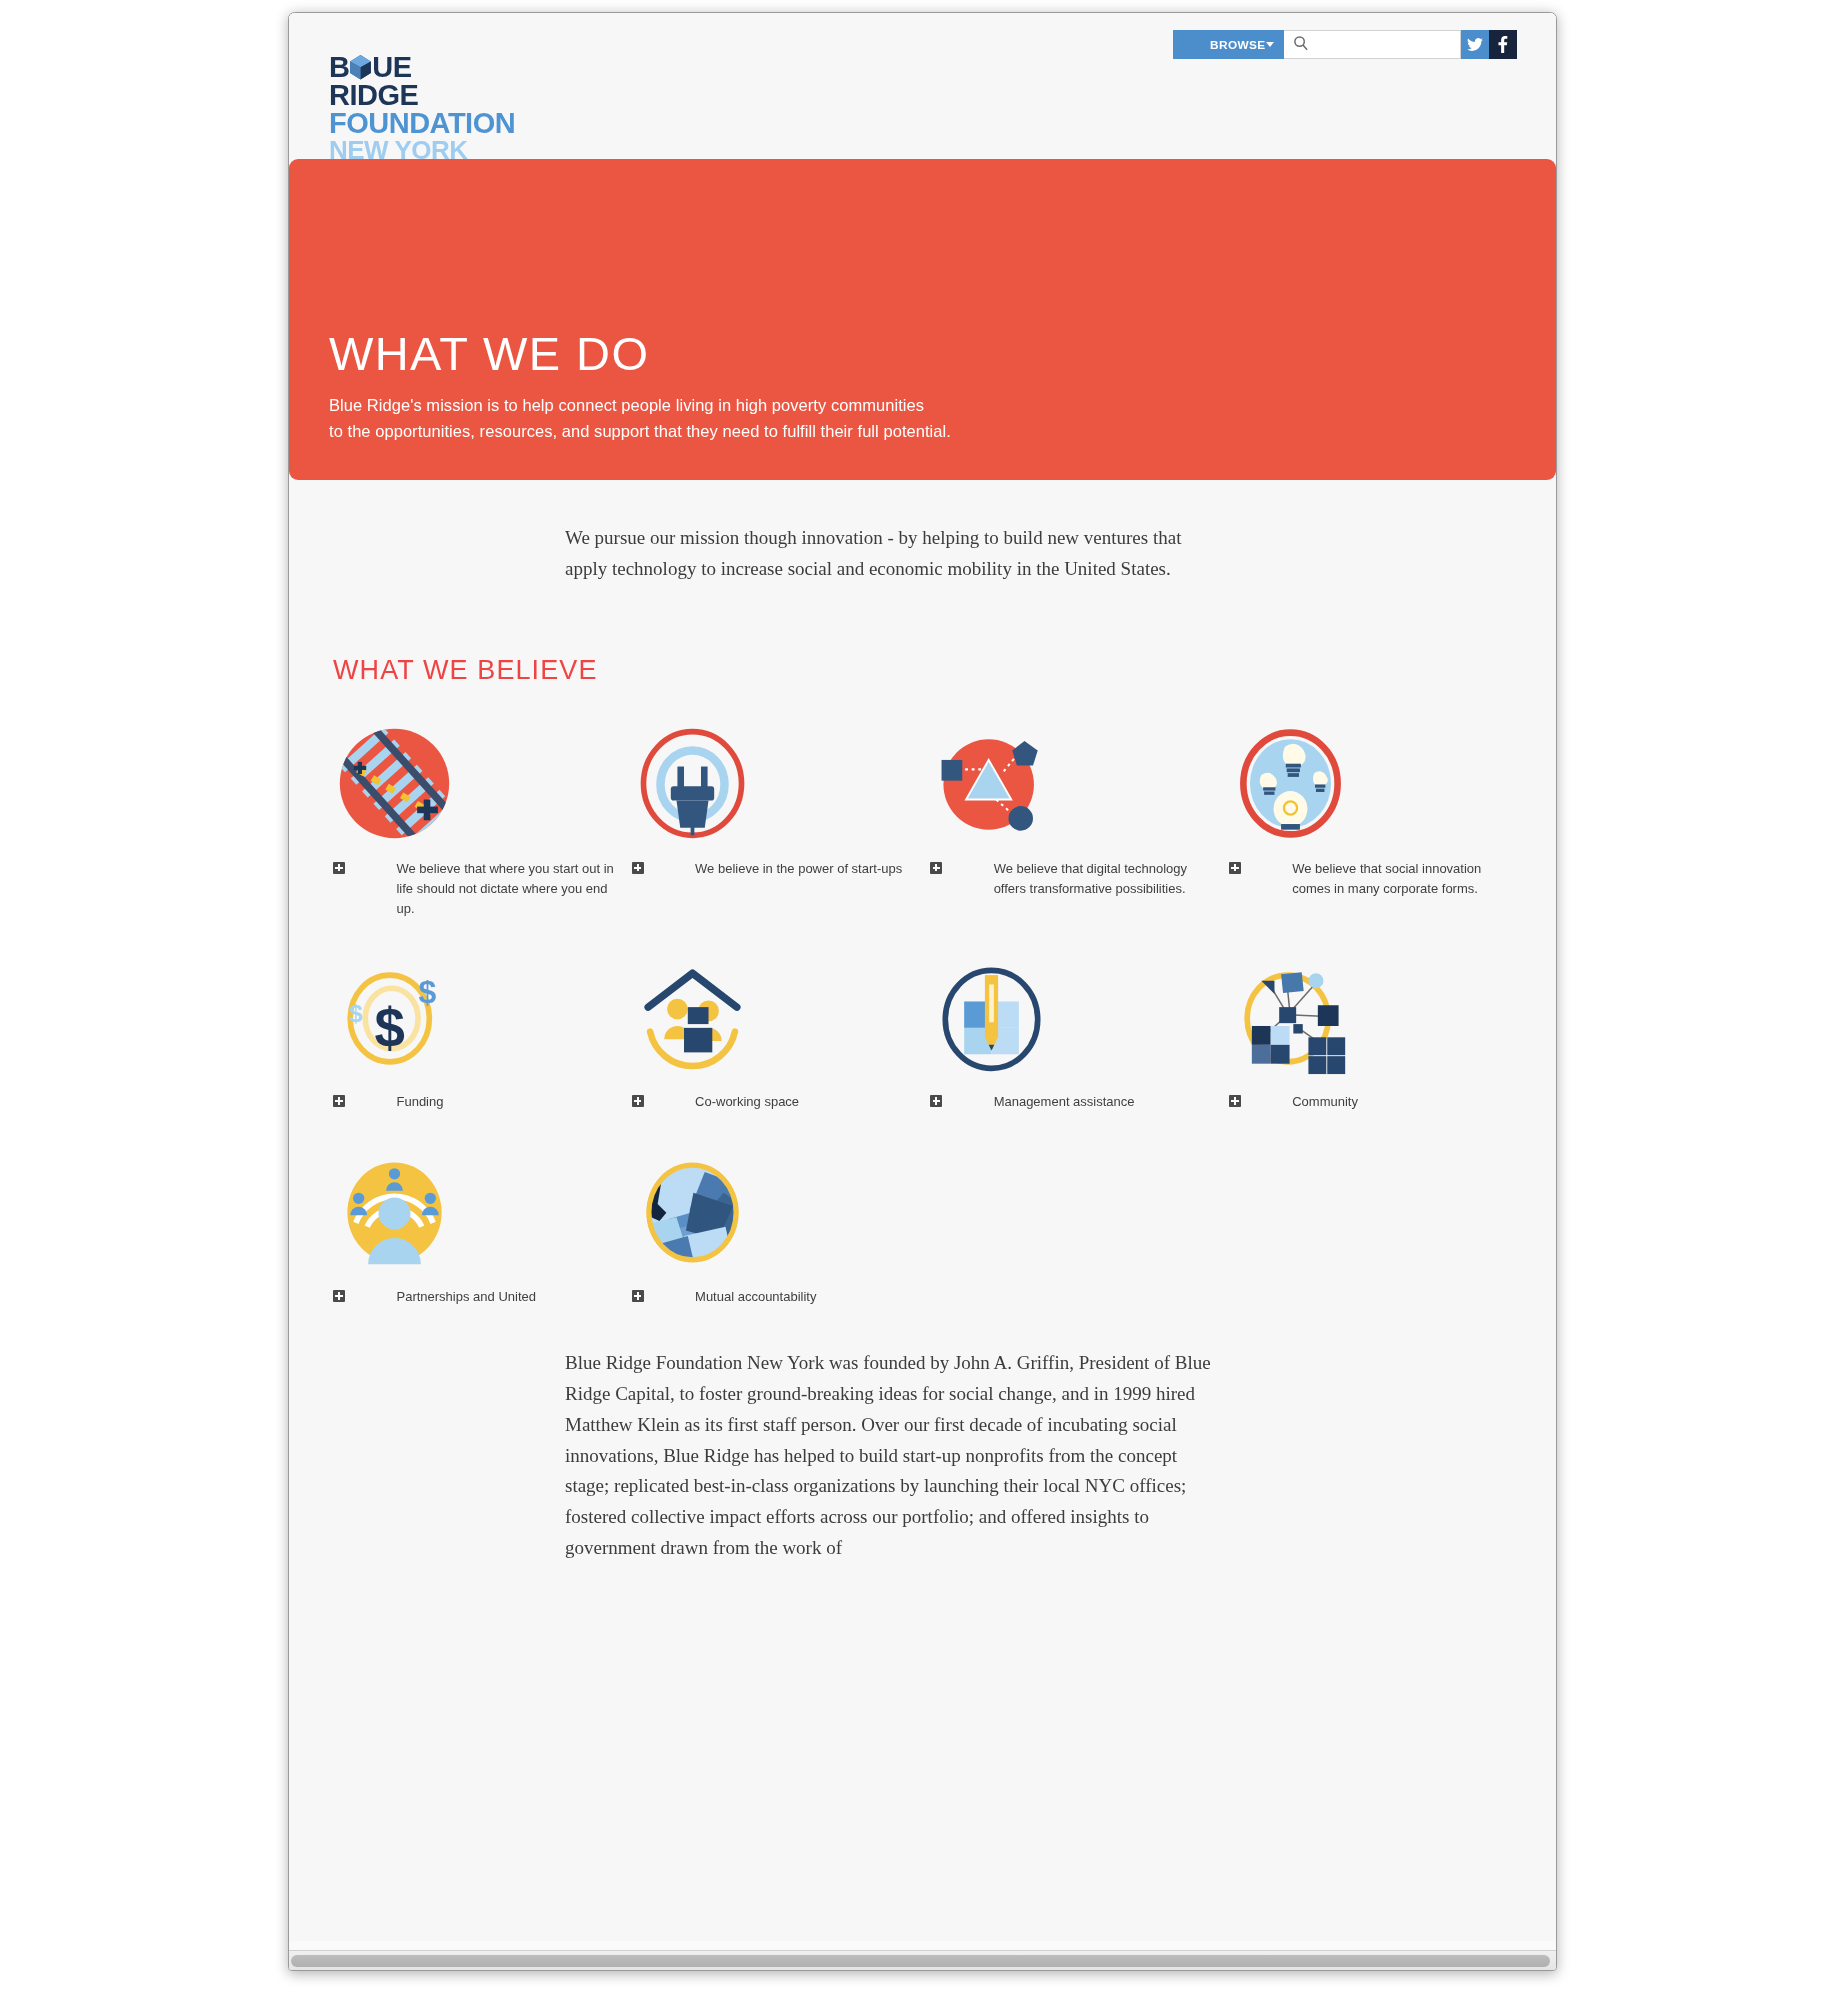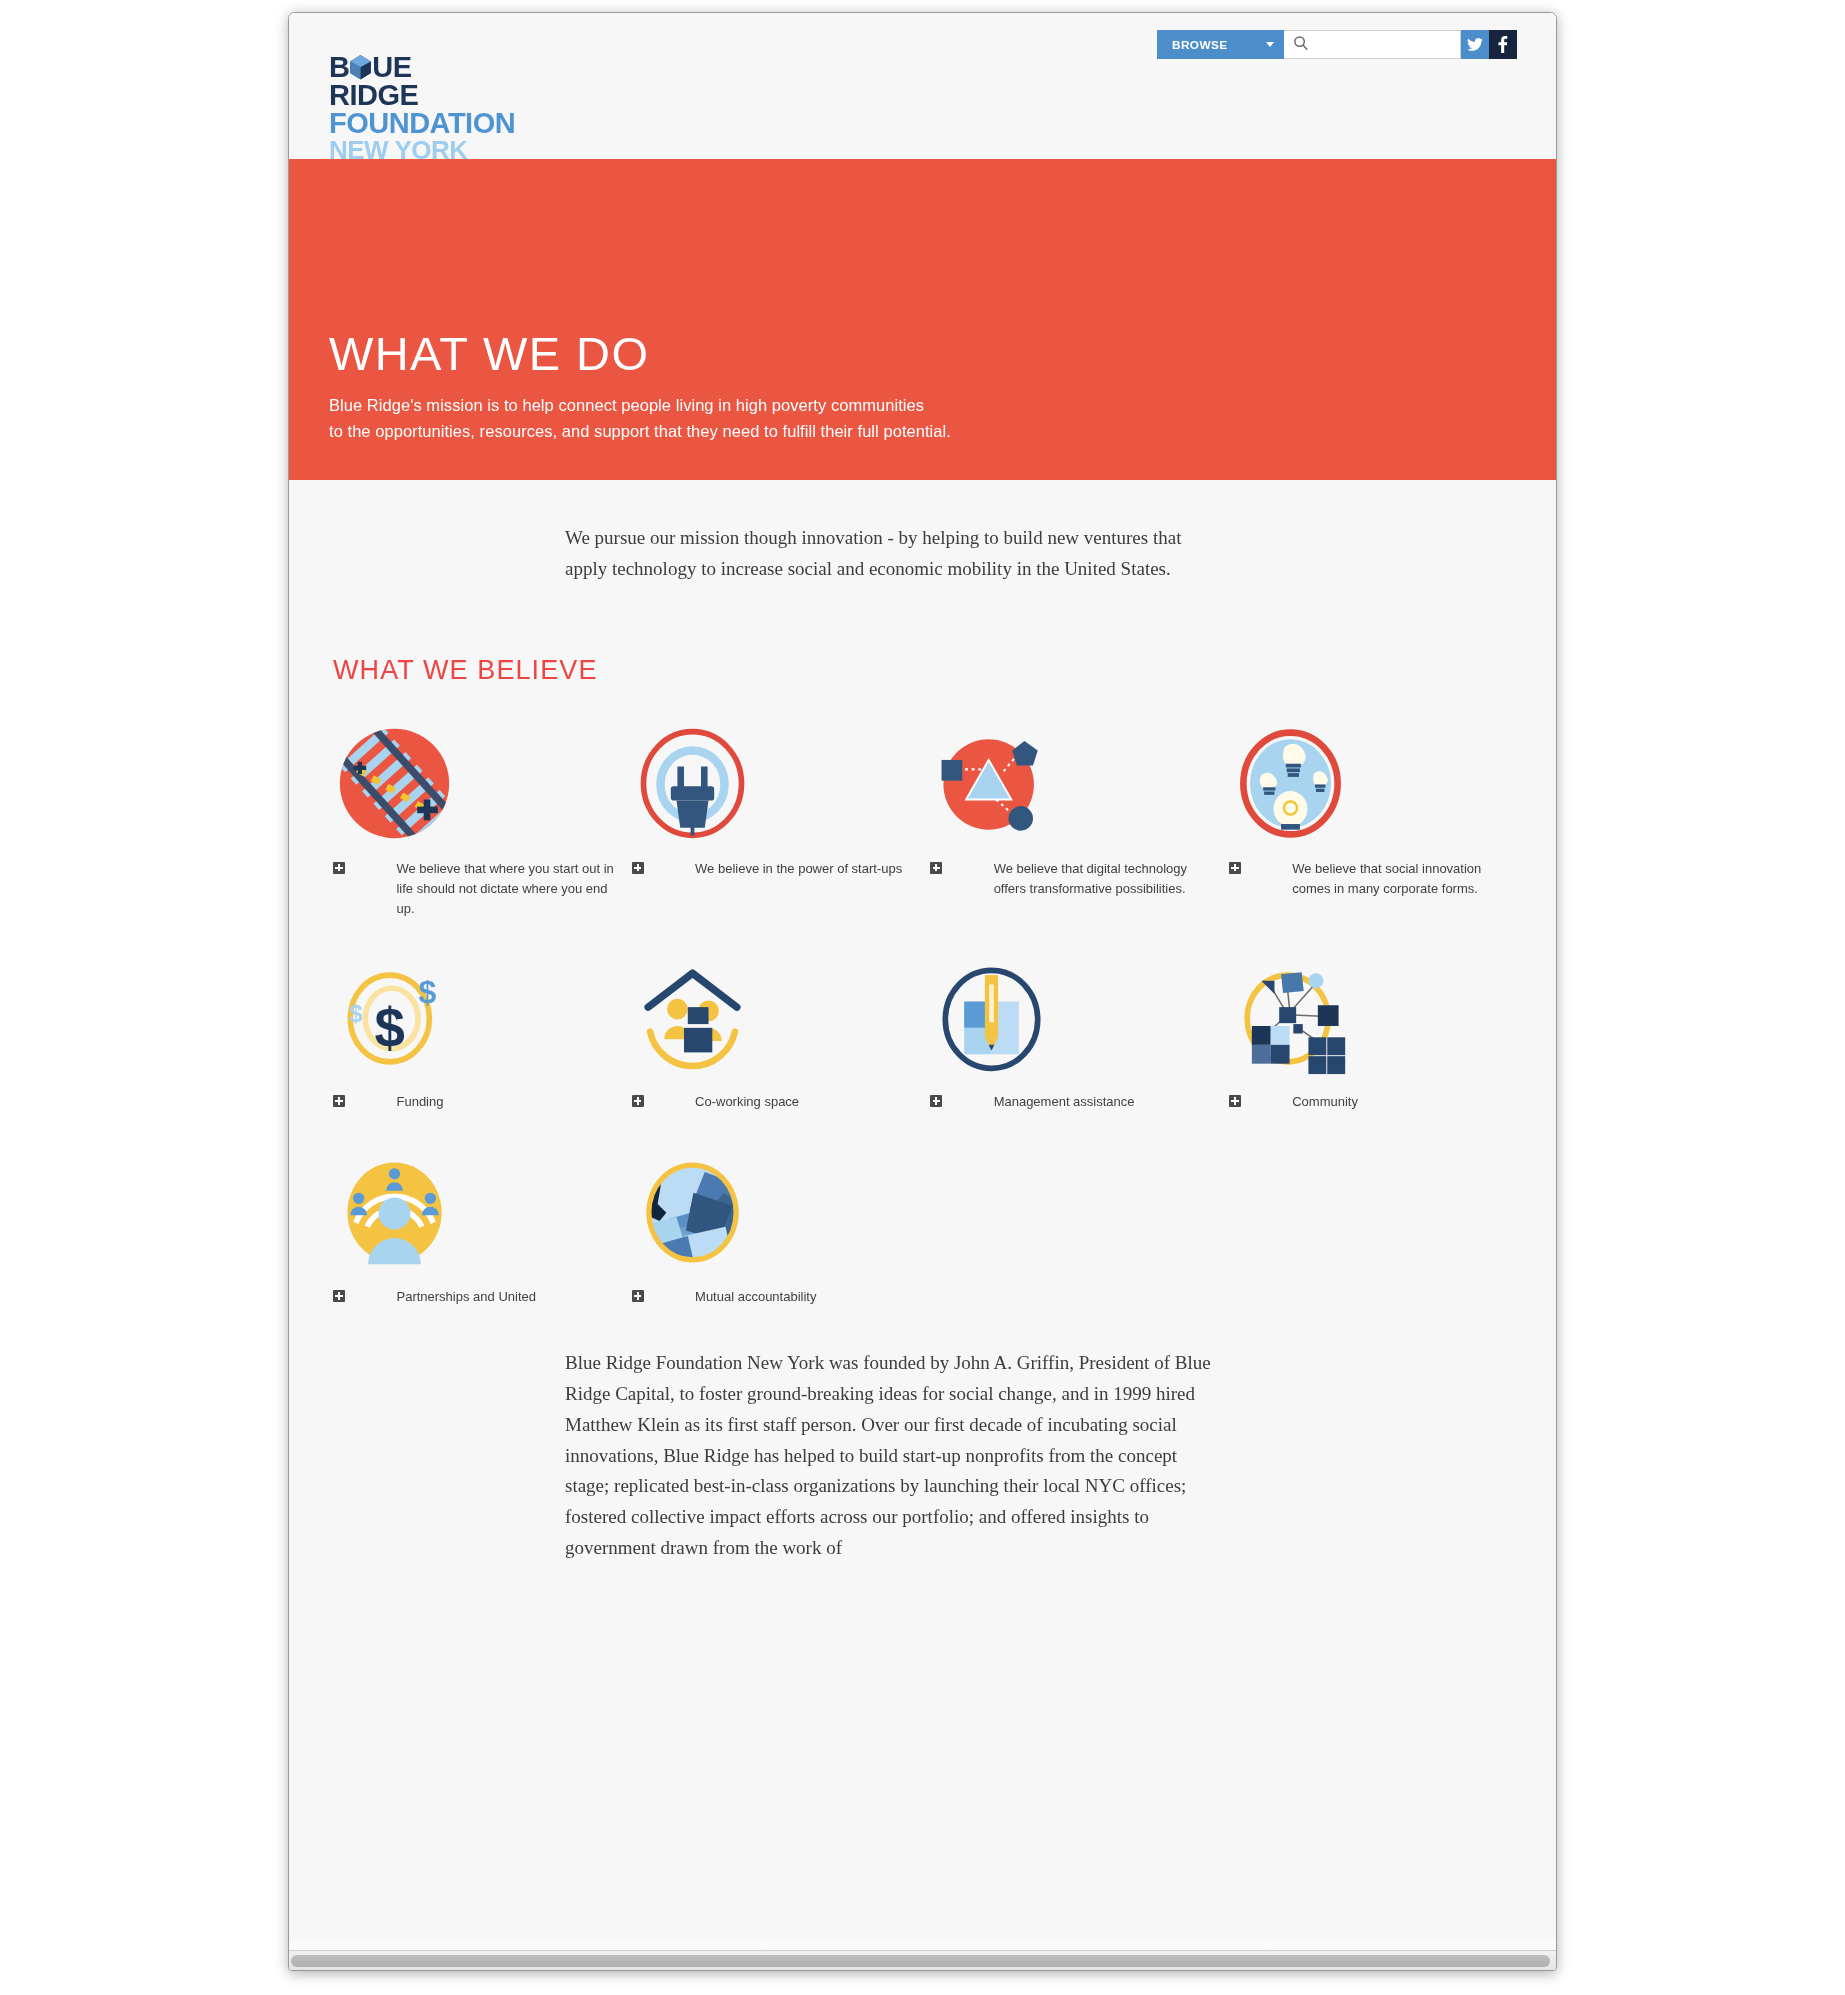--- a/index.html
+++ b/index.html
@@ -61,22 +61,22 @@
     display: inline-block; width: 21px; height: 24.5px; margin: 0 0.9px;
     position: relative; vertical-align: -3.8px;
   }
   .gem svg { display: block; }
 
   .util {
     position: absolute; right: 39px; top: 17px;
     display: flex; align-items: stretch; height: 29px;
   }
   .browse-btn {
-    width: 127px; background: #4c8ecb;
-    display: flex; align-items: center; justify-content: space-between;
+    width: 111px; background: #4c8ecb;
+    display: flex; align-items: center; justify-content: flex-end;
     padding: 0 10.4px 0 15px; cursor: pointer;
   }
   .browse-label { color: #fff; font-size: 11.8px; font-weight: 700; letter-spacing: 0.4px; }
   .caret { width: 0; height: 0; border-left: 4.7px solid transparent; border-right: 4.7px solid transparent; border-top: 5.6px solid #fff; }
   .search-box {
     width: 177px; background: #fff; border: 0.9px solid #d2d2d2; border-left: none;
     display: flex; align-items: center; padding-left: 8.5px;
   }
   .search-ico { flex: 0 0 auto; margin-right: 5.6px; }
   .search-input {
@@ -87,20 +87,21 @@
     width: 28px; display: flex; align-items: center; justify-content: center;
     cursor: pointer;
   }
   .soc-tw { background: #4c8ecb; }
   .soc-fb { background: #16243d; }
 
   
   .hero {
     position: relative; height: 321px; background: #eb5642;
     padding: 0 0 0 40px;
+    border-radius: 9px;
   }
   .hero-inner { position: absolute; left: 40px; bottom: 36px; right: 38px; }
   .hero-title {
     font-size: 47px; font-weight: 300; color: #fff;
     letter-spacing: 1.4px; line-height: 1.05; margin-bottom: 15px;
   }
   .hero-sub {
     font-size: 16.5px; color: #fff; line-height: 1.55; font-weight: 400;
     letter-spacing: 0.05px;
   }

